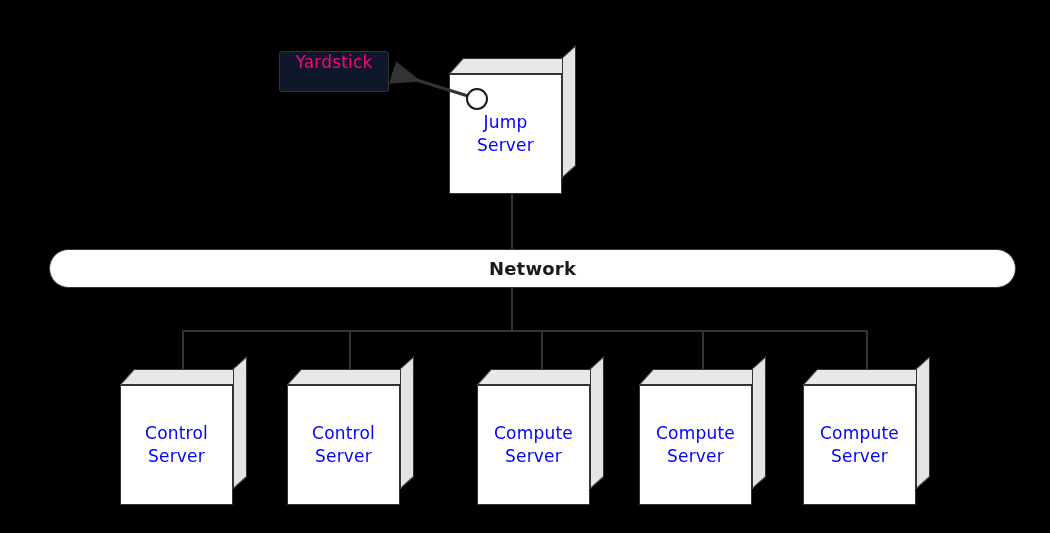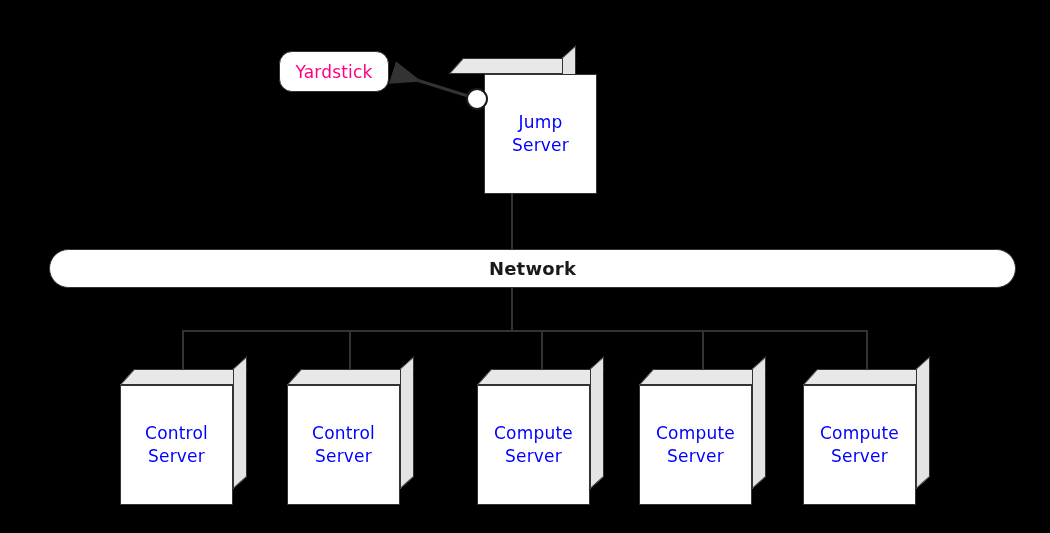--- a/index.html
+++ b/index.html
@@ -81,25 +81,24 @@
   }
   .network-bus .bus-label {
     color: #1a1a1a;
     font-size: 18px;
     letter-spacing: 0.2px;
   }
 
   
   .callout-box {
     position: absolute;
-    background: #ffffff;
-    border: 1.6px solid #333333;
-    border-radius: 13px;
+    background: #0f172a;
+    border: 1.6px solid #333333;
+    border-radius: 3px;
     display: flex;
-    align-items: center;
     justify-content: center;
     box-sizing: border-box;
     z-index: 8;
   }
   .callout-box .callout-label {
     color: #ff0080;
     font-size: 17px;
     letter-spacing: 0.2px;
   }
 
@@ -139,21 +138,21 @@
       </marker>
     </defs>
     <line x1="468" y1="96" x2="394" y2="73" stroke="#333333" stroke-width="3.4" marker-end="url(#arrowhead)"></line>
   </svg>
 
   <div class="server-node" style="left:449px; top:58px; width:127px; height:136px;">
     <div class="box-top" style="left:0px; top:0px; width:113px; height:16px;
                 transform: skewX(-42deg); transform-origin: bottom left;"></div>
     <div class="box-side" style="left:113px; top:0px; width:14px; height:120px;
                 transform: skewY(-42deg); transform-origin: top left;"></div>
-    <div class="box-front" style="left:0px; top:16px; width:113px; height:120px;margin-left:35px;">
+    <div class="box-front" style="left:0px; top:16px; width:113px; height:120px;">
       <span class="box-label">Jump</span>
       <span class="box-label">Server</span>
     </div>
   </div>
 
   <div class="port-circle" style="left:466px; top:88px; width:22px; height:22px;"></div>
 
   <div class="conn-v" style="left:511px; top:193px; height:56px;"></div>
 
   <div class="network-bus" style="left:49px; top:249px; width:967px; height:39px;">

